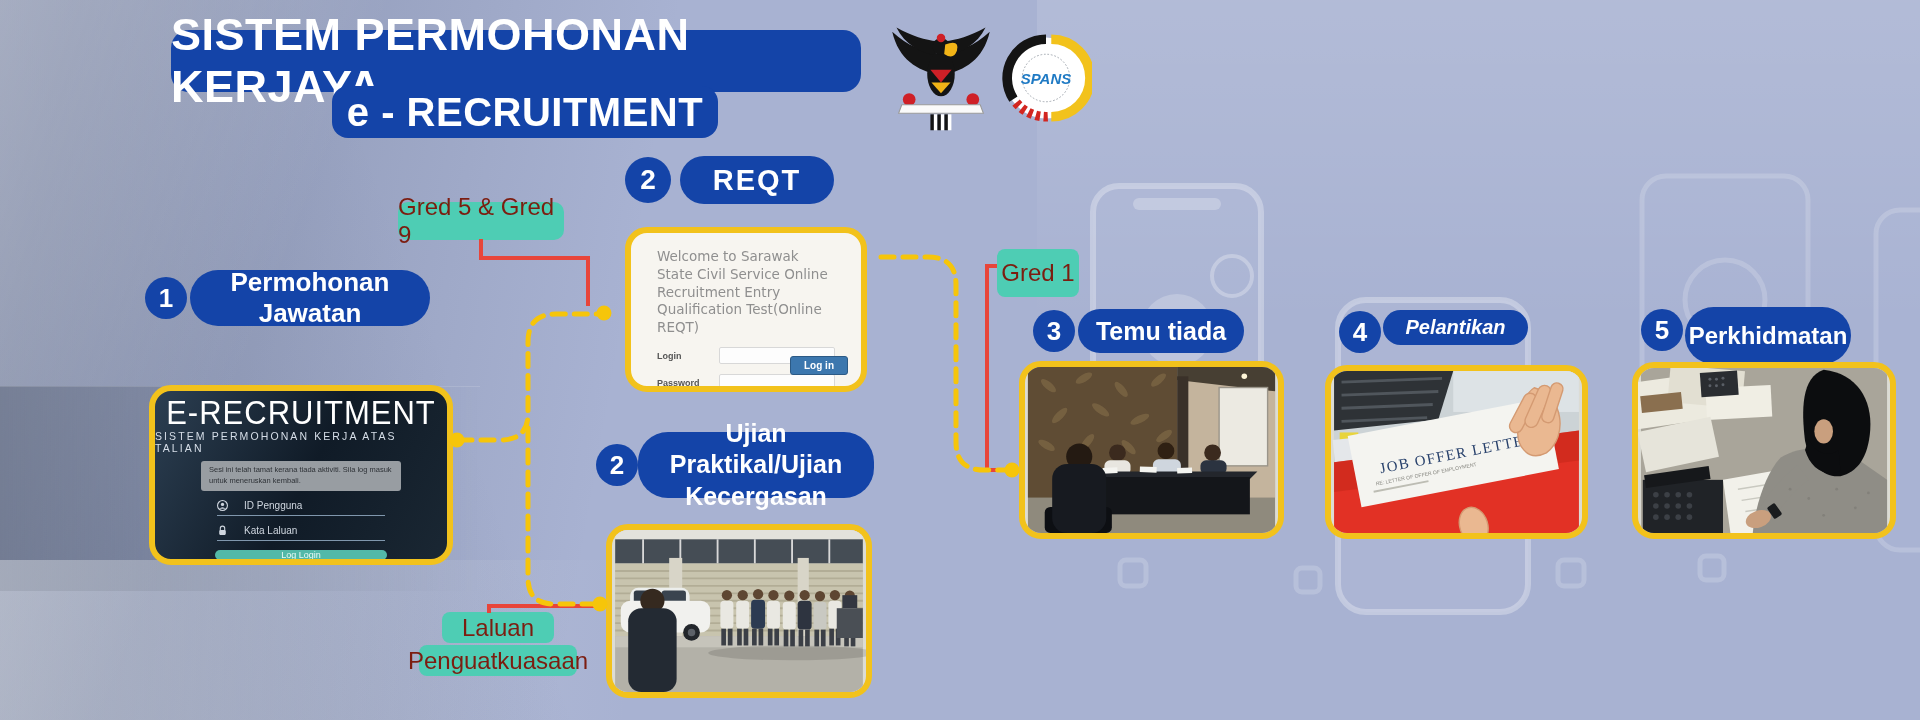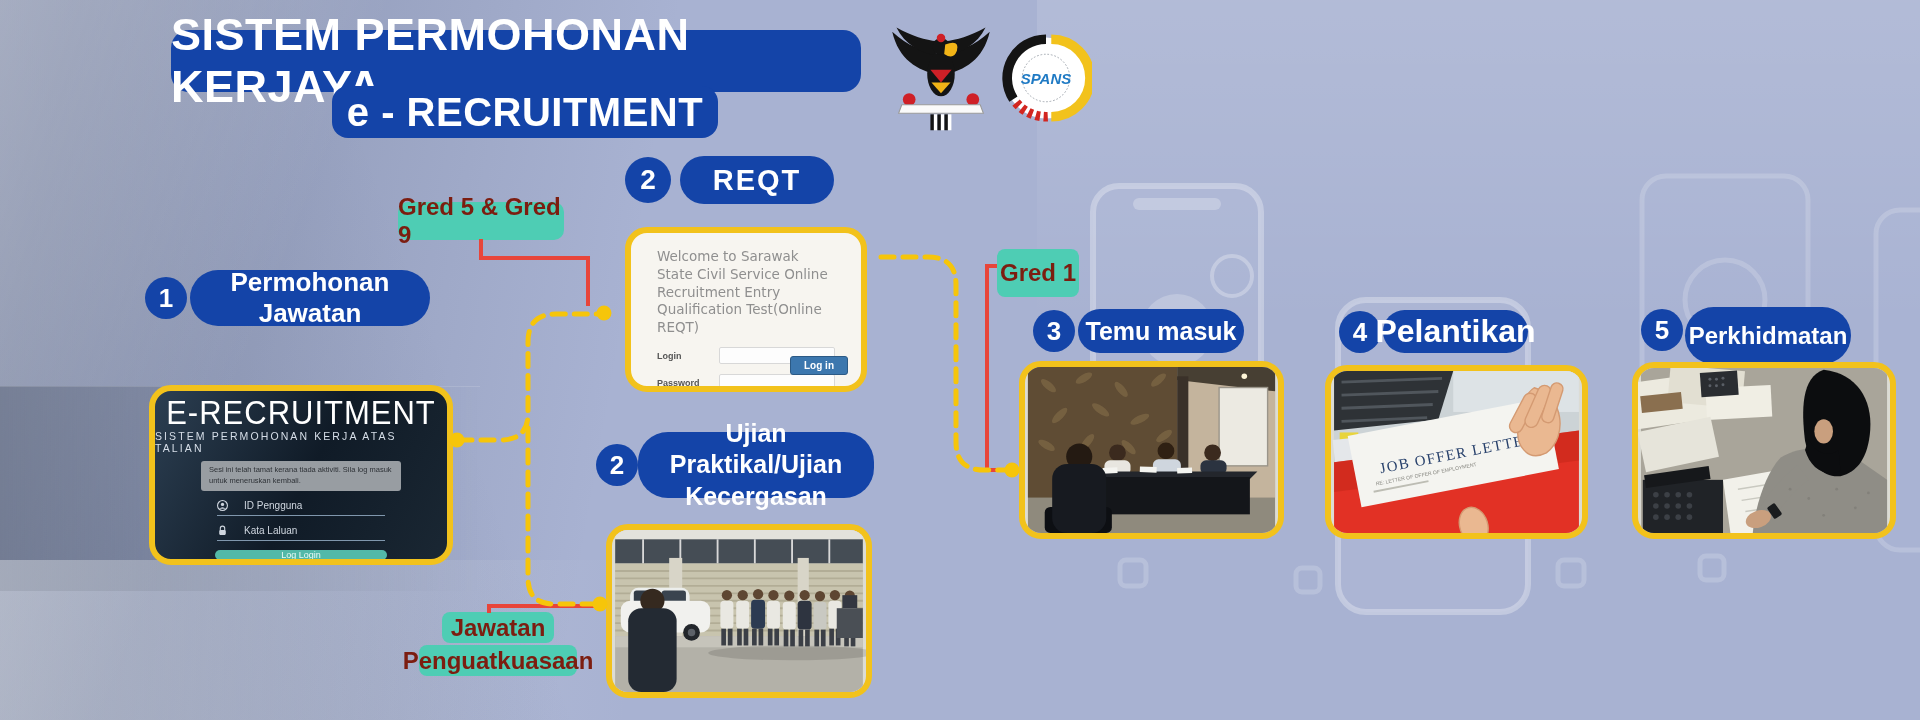--- a/index.html
+++ b/index.html
@@ -28,21 +28,21 @@
   .title-line1{left:171px;top:30px;width:690px;height:62px;border-radius:18px;font-size:45px;}
   .title-line2{left:332px;top:86px;width:386px;height:52px;border-radius:16px;font-size:40px;}
 
   
   .badge{width:42px;height:42px;border-radius:50%;background:#1444a8;color:#fff;z-index:3;
     display:flex;align-items:center;justify-content:center;font-size:26px;font-weight:700;}
   .pill{background:#1444a8;color:#fff;border-radius:30px;z-index:3;
     display:flex;align-items:center;justify-content:center;text-align:center;
     font-weight:700;}
   .tag{background:#4ecdb4;color:#7c1d10;border-radius:10px;z-index:3;
-    display:flex;align-items:center;justify-content:center;font-weight:700;font-size:24px;}
+    display:flex;align-items:center;justify-content:center;font-weight:400;font-size:24px;}
 
   
   .frame{border:6px solid #f2c21c;border-radius:22px;overflow:hidden;z-index:3;background:#dcdcd4;}
   .frame svg{display:block;}
 
   
   .erec{background:linear-gradient(118deg,#2c3f52 0%,#101b27 52%,#1a2733 100%);
     color:#fff;display:flex;flex-direction:column;align-items:center;}
   .erec-title{font-size:31px;font-weight:400;letter-spacing:1px;color:#fff;line-height:1;margin-top:2px;
     font-family:"Liberation Sans",sans-serif;transform:scaleY(1.05);}
@@ -280,27 +280,27 @@
             <rect x="253" y="107" width="5" height="18"></rect>
         </g>
       </g>
       <rect x="238" y="84" width="28" height="32" fill="#4a4f55"></rect>
       <rect x="244" y="70" width="16" height="14" fill="#333740"></rect>
       <circle cx="40" cy="76" r="13" fill="#35291f"></circle>
       <rect x="14" y="84" width="52" height="90" rx="14" fill="#232a33"></rect>
     </svg>
   </div>
 
-  <div class="abs tag" style="left:442px;top:612px;width:112px;height:31px;border-radius:8px;">Jawatan</div>
+  <div class="abs tag" style="left:442px;top:612px;width:112px;height:31px;border-radius:8px;">Laluan</div>
   <div class="abs tag" style="left:419px;top:645px;width:158px;height:31px;border-radius:8px;">Penguatkuasaan</div>
 
   <div class="abs tag" style="left:997px;top:249px;width:82px;height:48px;border-radius:8px;">Gred 1</div>
 
   <div class="abs badge" style="left:1033px;top:310px;">3</div>
-  <div class="abs pill" style="left:1078px;top:309px;width:166px;height:44px;font-size:25px;">Temu masuk</div>
+  <div class="abs pill" style="left:1078px;top:309px;width:166px;height:44px;font-size:25px;">Temu tiada</div>
 
   <div class="abs frame" style="left:1019px;top:361px;width:253px;height:166px;">
     <svg width="253" height="166" viewBox="0 0 265 178">
       <rect width="265" height="178" fill="#8f8a7d"></rect>
       <rect width="160" height="140" fill="#5f4c34"></rect>
       <g fill="#7a6444" opacity="0.85">
         <ellipse cx="22" cy="20" rx="10" ry="4" transform="rotate(40 22 20)"></ellipse>
         <ellipse cx="60" cy="12" rx="10" ry="4" transform="rotate(-30 60 12)"></ellipse>
         <ellipse cx="100" cy="24" rx="10" ry="4" transform="rotate(50 100 24)"></ellipse>
         <ellipse cx="140" cy="14" rx="10" ry="4" transform="rotate(-40 140 14)"></ellipse>
@@ -330,21 +330,21 @@
         <rect x="120" y="107" width="18" height="6" transform="rotate(2 129 110)"></rect>
         <rect x="160" y="108" width="16" height="6" transform="rotate(-2 168 111)"></rect>
       </g>
       <rect x="18" y="150" width="72" height="28" rx="6" fill="#0d0f13"></rect>
       <circle cx="55" cy="96" r="14" fill="#241a12"></circle>
       <rect x="26" y="104" width="58" height="74" rx="16" fill="#171a20"></rect>
     </svg>
   </div>
 
   <div class="abs badge" style="left:1339px;top:311px;">4</div>
-  <div class="abs pill" style="left:1383px;top:310px;width:145px;height:43px;font-size:32px;">Pelantikan</div>
+  <div class="abs pill" style="left:1383px;top:310px;width:145px;height:35px;font-size:20px;font-style:italic;">Pelantikan</div>
 
   <div class="abs frame" style="left:1325px;top:365px;width:251px;height:162px;">
     <svg width="251" height="162" viewBox="0 0 263 174">
       <rect width="263" height="174" fill="#ccd3d6"></rect>
       <rect x="128" width="135" height="44" fill="#dde3e6"></rect>
       <polygon points="0,0 128,0 112,52 0,64" fill="#2e3236"></polygon>
       <g stroke="#50565c" stroke-width="3">
           <path d="M8,12 L116,8 M8,26 L112,22 M8,40 L106,36 M8,54 L100,50"></path>
         </g>
       <rect x="6" y="66" width="20" height="12" fill="#e8d43c"></rect>

